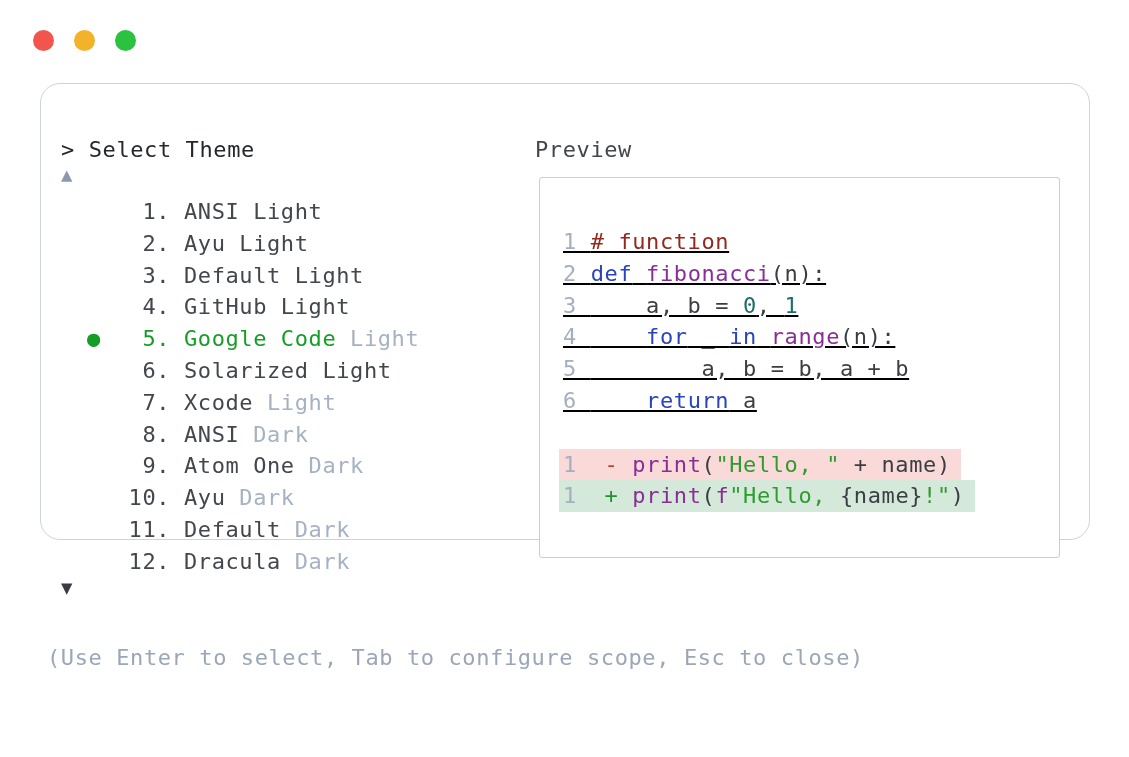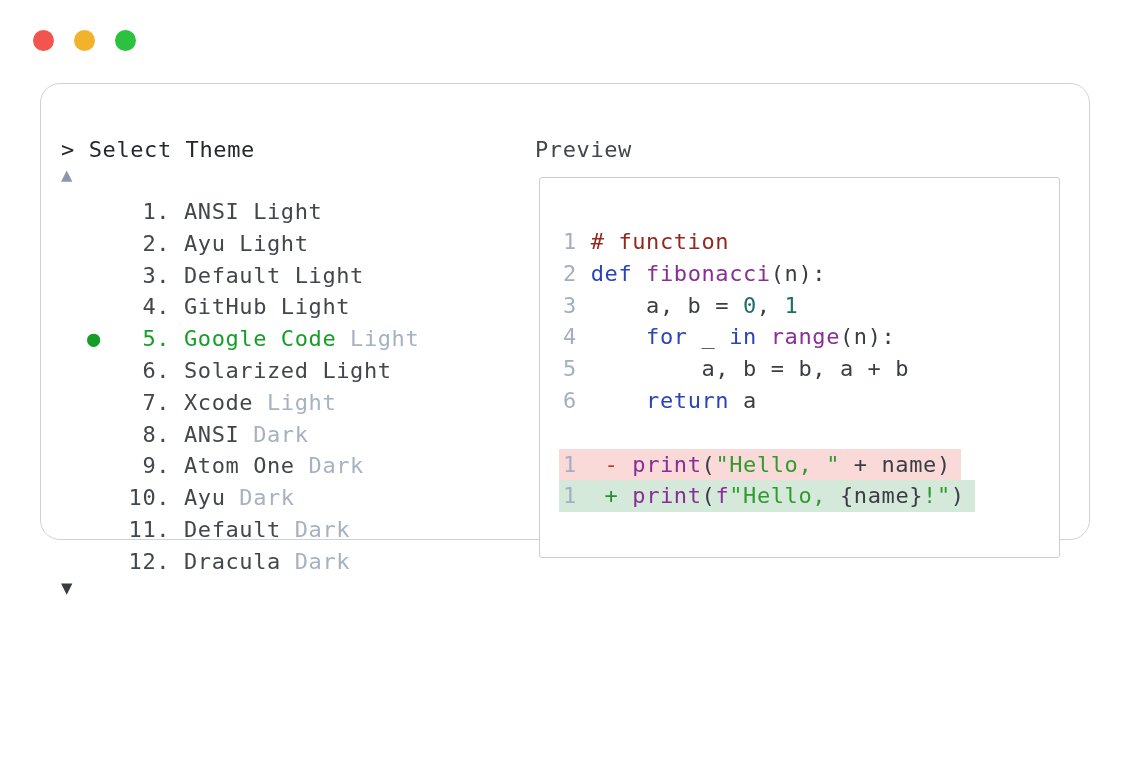--- a/index.html
+++ b/index.html
@@ -25,21 +25,21 @@
   .down-arrow    { position:absolute; left:20px; top:488px; color:var(--c-down-arrow); font-size:19px; }
   .help-text     { position:absolute; left:6px;  top:558px; color:var(--c-help); }
 
   .theme-item { height:31.8px; color:var(--c-item); }
   .sel-green  { color:var(--c-selected-green); }
   .dim        { color:var(--c-dim);text-align:center; }
 
   .preview-title { position:absolute; left:494px; top:50px; color:var(--c-item); }
   .preview-box {
     position:absolute; left:498px; top:93px; width:521px; height:381px;
-    border:1.5px solid var(--c-box-border); border-radius:3px; background:#fff;
+    border:1.5px solid var(--c-box-border); border-radius:3px; background:#fff;text-decoration:underline;
   }
   .code-block { padding:48px 0 0 23px; }
   .code-line  { height:31.8px; }
   .blank-line { height:31.8px; }
 
   .lineno  { color:var(--c-lineno); }
   .c-comment { color:var(--c-comment); }
   .c-kw      { color:var(--c-kw); }
   .c-fn      { color:var(--c-fn); }
   .c-num     { color:var(--c-num); }
@@ -62,18 +62,19 @@
   <div class="dot green"></div>
 </div>
 
 <div class="panel">
   <div class="mono prompt">&gt; Select Theme</div>
   <div class="mono up-arrow">▲</div>
 
   <div class="mono theme-list" id="theme-list"><div class="theme-item"><span>   </span><span> 1. </span><span>ANSI Light</span></div><div class="theme-item"><span>   </span><span> 2. </span><span>Ayu Light</span></div><div class="theme-item"><span>   </span><span> 3. </span><span>Default Light</span></div><div class="theme-item"><span>   </span><span> 4. </span><span>GitHub Light</span></div><div class="theme-item"><span class="sel-green">●  </span><span class="sel-green"> 5. </span><span class="sel-green">Google Code</span><span class="dim"> Light</span></div><div class="theme-item"><span>   </span><span> 6. </span><span>Solarized Light</span></div><div class="theme-item"><span>   </span><span> 7. </span><span>Xcode</span><span class="dim"> Light</span></div><div class="theme-item"><span>   </span><span> 8. </span><span>ANSI</span><span class="dim"> Dark</span></div><div class="theme-item"><span>   </span><span> 9. </span><span>Atom One</span><span class="dim"> Dark</span></div><div class="theme-item"><span>   </span><span>10. </span><span>Ayu</span><span class="dim"> Dark</span></div><div class="theme-item"><span>   </span><span>11. </span><span>Default</span><span class="dim"> Dark</span></div><div class="theme-item"><span>   </span><span>12. </span><span>Dracula</span><span class="dim"> Dark</span></div></div>
 
   <div class="mono down-arrow">▼</div>
+  <div class="mono help-text">(Use Enter to select, Tab to configure scope, Esc to close)</div>
 
   <div class="mono preview-title">Preview</div>
   <div class="preview-box">
     <div class="mono code-block" id="code-block"><div class="code-line"><span class="lineno">1 </span><span class="c-comment"># function</span></div><div class="code-line"><span class="lineno">2 </span><span class="c-kw">def</span><span class="c-def"> </span><span class="c-fn">fibonacci</span><span class="c-def">(n):</span></div><div class="code-line"><span class="lineno">3 </span><span class="c-def">    a, b = </span><span class="c-num">0</span><span class="c-def">, </span><span class="c-num">1</span></div><div class="code-line"><span class="lineno">4 </span><span class="c-def">    </span><span class="c-kw">for</span><span class="c-def"> _ </span><span class="c-kw">in</span><span class="c-def"> </span><span class="c-fn">range</span><span class="c-def">(n):</span></div><div class="code-line"><span class="lineno">5 </span><span class="c-def">        a, b = b, a + b</span></div><div class="code-line"><span class="lineno">6 </span><span class="c-def">    </span><span class="c-kw">return</span><span class="c-def"> a</span></div><div class="blank-line"></div><div class="diff-line removed"><span class="diff-bg"><span class="lineno">1 </span><span class="c-def"> </span><span class="c-minus">-</span><span class="c-def"> </span><span class="c-fn">print</span><span class="c-def">(</span><span class="c-str">"Hello, "</span><span class="c-def"> + name)</span></span></div><div class="diff-line added"><span class="diff-bg"><span class="lineno">1 </span><span class="c-def"> </span><span class="c-plus">+</span><span class="c-def"> </span><span class="c-fn">print</span><span class="c-def">(</span><span class="c-fn">f</span><span class="c-str">"Hello, </span><span class="c-def">{name}</span><span class="c-str">!"</span><span class="c-def">)</span></span></div></div>
   </div>
 </div>
 
 </body></html>

